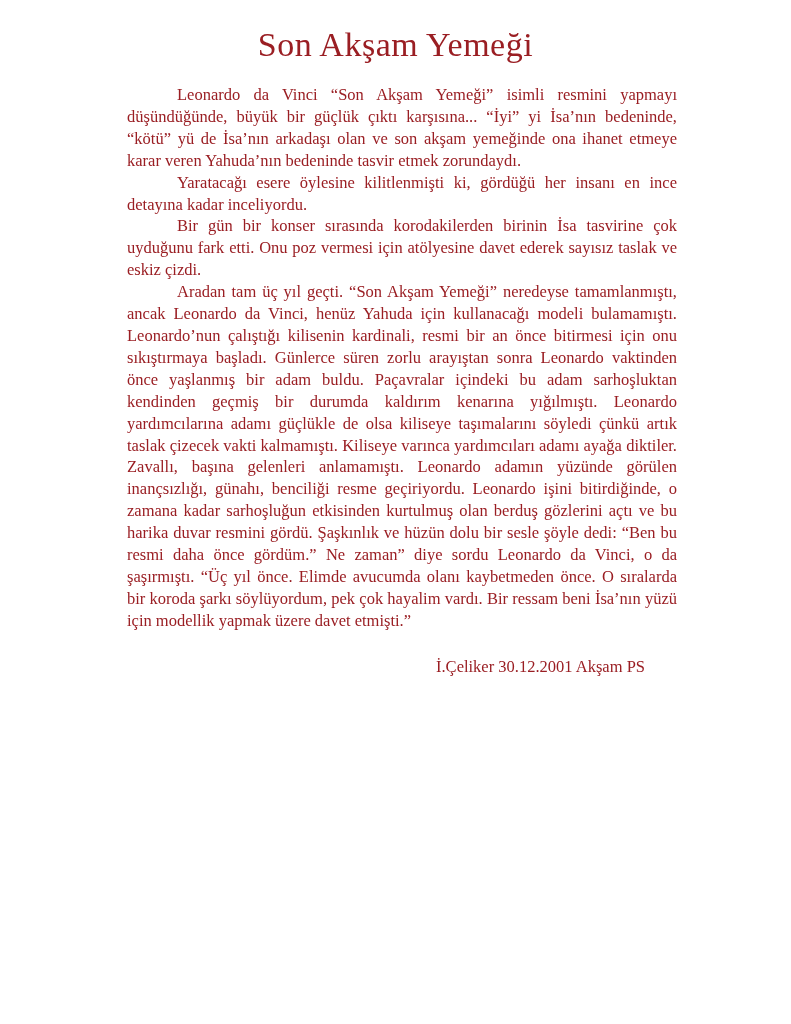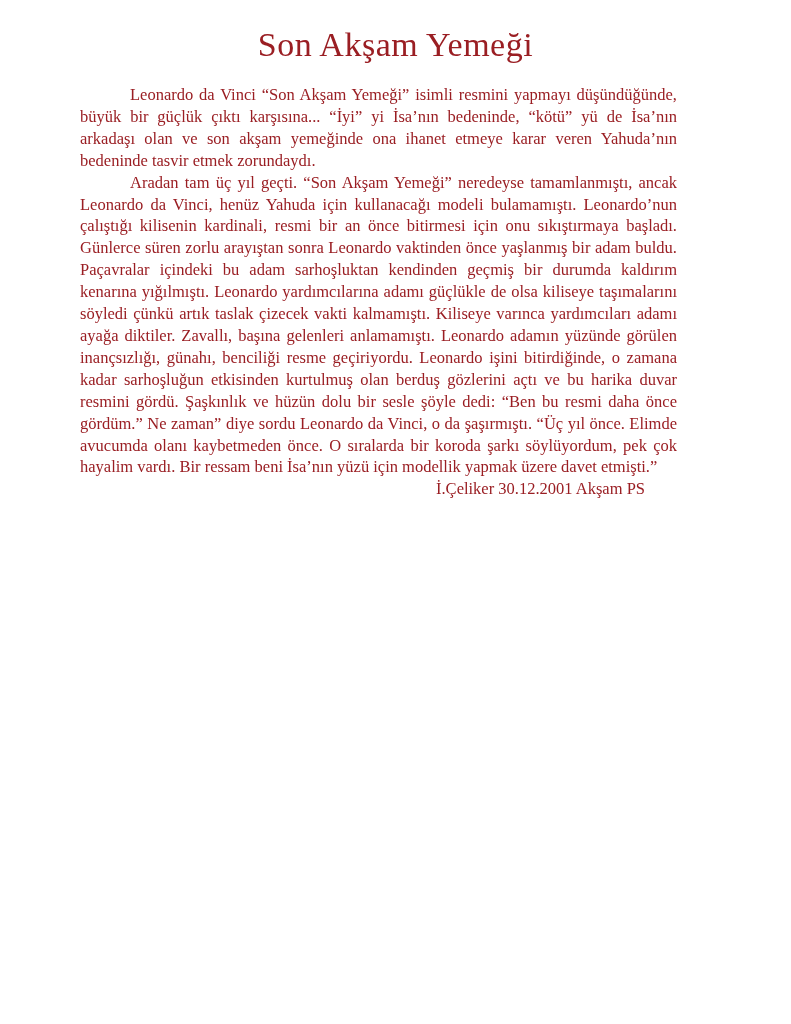--- a/index.html
+++ b/index.html
@@ -26,37 +26,41 @@
     font-weight: 400;
     letter-spacing: 0.5px;
   }
   .doc-body {
     margin-top: 20px;
     padding-left: 80px;
     padding-right: 114px;
     text-align: justify;
     font-size: 16.5px;
     line-height: 21.9px;
+    margin-left: 47px;
   }
   .doc-body p {
     margin: 0;
     text-indent: 50px;
   }
   .signature {
+    margin-top: 24px;
     padding-right: 146px;
     text-align: right;
     font-size: 16.5px;
     line-height: 22px;
   }
 </style>
 </head>
 <body>
 
 <div class="page">
   <h1 class="doc-title">Son Akşam Yemeği</h1>
 
   <div class="doc-body">
     <p>Leonardo da Vinci “Son Akşam Yemeği” isimli resmini yapmayı düşündüğünde, büyük bir güçlük çıktı karşısına... “İyi” yi İsa’nın bedeninde, “kötü” yü de İsa’nın arkadaşı olan ve son akşam yemeğinde ona ihanet etmeye karar veren Yahuda’nın bedeninde tasvir etmek zorundaydı.</p>
+    <p>Yaratacağı esere öylesine kilitlenmişti ki, gördüğü her insanı en ince detayına kadar inceliyordu.</p>
+    <p>Bir gün bir konser sırasında korodakilerden birinin İsa tasvirine çok uyduğunu fark etti. Onu poz vermesi için atölyesine davet ederek sayısız taslak ve eskiz çizdi.</p>
     <p>Aradan tam üç yıl geçti. “Son Akşam Yemeği” neredeyse tamamlanmıştı, ancak Leonardo da Vinci, henüz Yahuda için kullanacağı modeli bulamamıştı. Leonardo’nun çalıştığı kilisenin kardinali, resmi bir an önce bitirmesi için onu sıkıştırmaya başladı. Günlerce süren zorlu arayıştan sonra Leonardo vaktinden önce yaşlanmış bir adam buldu. Paçavralar içindeki bu adam sarhoşluktan kendinden geçmiş bir durumda kaldırım kenarına yığılmıştı. Leonardo yardımcılarına adamı güçlükle de olsa kiliseye taşımalarını söyledi çünkü artık taslak çizecek vakti kalmamıştı. Kiliseye varınca yardımcıları adamı ayağa diktiler. Zavallı, başına gelenleri anlamamıştı. Leonardo adamın yüzünde görülen inançsızlığı, günahı, benciliği resme geçiriyordu. Leonardo işini bitirdiğinde, o zamana kadar sarhoşluğun etkisinden kurtulmuş olan berduş gözlerini açtı ve bu harika duvar resmini gördü. Şaşkınlık ve hüzün dolu bir sesle şöyle dedi: “Ben bu resmi daha önce gördüm.” Ne zaman” diye sordu Leonardo da Vinci, o da şaşırmıştı. “Üç yıl önce. Elimde avucumda olanı kaybetmeden önce. O sıralarda bir koroda şarkı söylüyordum, pek çok hayalim vardı. Bir ressam beni İsa’nın yüzü için modellik yapmak üzere davet etmişti.”</p>
   </div>
 
   <div class="signature">İ.Çeliker 30.12.2001 Akşam PS</div>
 </div>
 
 </body></html>

